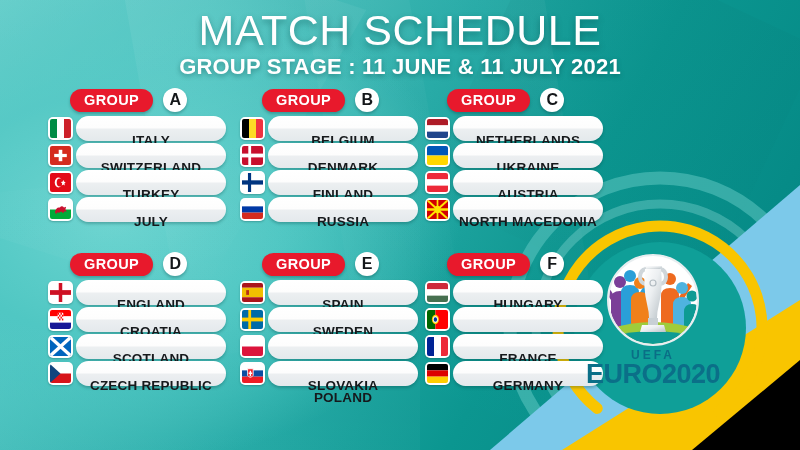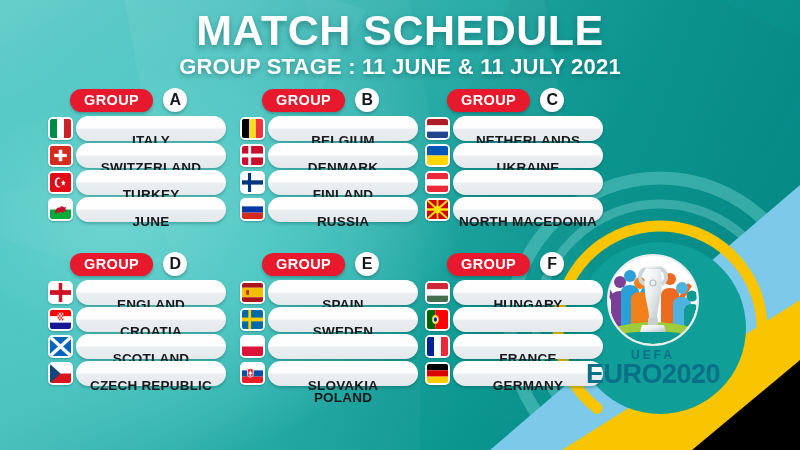--- a/index.html
+++ b/index.html
@@ -32,21 +32,21 @@
       transform:skewY(-6deg);}
   .f5{left:470px;top:-30px;width:300px;height:300px;
       background:linear-gradient(140deg,rgba(0,70,70,.20),rgba(0,70,70,0));
       transform:rotate(25deg);}
 
   .bg-art{position:absolute;right:0;top:0;width:330px;height:450px;}
 
   
   .title{
     position:absolute;left:0;right:0;top:6px;text-align:center;
-    font-size:43px;font-weight:bold;letter-spacing:.5px;color:#ffffff;
+    font-size:43px;font-weight:normal;letter-spacing:.5px;color:#ffffff;
     text-shadow:0 3px 6px rgba(0,70,70,.45);
   }
   .subtitle{
     position:absolute;left:0;right:0;top:54px;text-align:center;
     font-size:22px;font-weight:bold;letter-spacing:.2px;color:#ffffff;
     text-shadow:0 2px 5px rgba(0,70,70,.45);
   }
 
   
   .group{position:absolute;}
@@ -170,21 +170,21 @@
       </div>
       <div class="row">
         <div class="flagbox">
           <span class="flag"><svg viewBox="0 0 30 20" width="100%" height="100%" preserveAspectRatio="none">
               <rect width="30" height="10" fill="#fff"></rect>
               <rect y="10" width="30" height="10" fill="#00ab39"></rect>
               <path d="M7 13 Q9 7 14 8 Q17 5 20 8 L23 7 L22 10 L24 12 L20 12 L19 14 L16 12 Q12 14 10 13 L9 15 Z" fill="#c8102e"></path>
             </svg></span>
         </div>
         <div class="namepill" style="width: 150px;"></div>
-        <div class="nametext" style="width: 150px;">JUNE</div>
+        <div class="nametext" style="width: 150px;">JULY</div>
       </div>
     </div>
   <div class="group" id="group-1" style="left: 240px; top: 88px; width: 178px;">
       <div class="g-head"><span class="g-pill">GROUP</span><span class="g-letter">B</span></div>
       <div class="row">
         <div class="flagbox">
           <span class="flag"><svg viewBox="0 0 30 20" width="100%" height="100%" preserveAspectRatio="none">
               <rect width="10" height="20" fill="#000"></rect>
               <rect x="10" width="10" height="20" fill="#fdda25"></rect>
               <rect x="20" width="10" height="20" fill="#ef3340"></rect>
@@ -252,20 +252,21 @@
       </div>
       <div class="row">
         <div class="flagbox">
           <span class="flag"><svg viewBox="0 0 30 20" width="100%" height="100%" preserveAspectRatio="none">
               <rect width="30" height="6.7" fill="#ed2939"></rect>
               <rect y="6.7" width="30" height="6.6" fill="#fff"></rect>
               <rect y="13.3" width="30" height="6.7" fill="#ed2939"></rect>
             </svg></span>
         </div>
         <div class="namepill" style="width: 150px;"></div>
+        <div class="nametext" style="width: 150px;">AUSTRIA</div>
       </div>
       <div class="row">
         <div class="flagbox">
           <span class="flag"><svg viewBox="0 0 30 20" width="100%" height="100%" preserveAspectRatio="none">
               <rect width="30" height="20" fill="#d20000"></rect>
               <circle cx="15" cy="10" r="4" fill="#ffe600"></circle>
               <g stroke="#ffe600" stroke-width="2.4">
                 <path d="M15 10 L0 0"></path>
                 <path d="M15 10 L30 0"></path>
                 <path d="M15 10 L0 20"></path>

